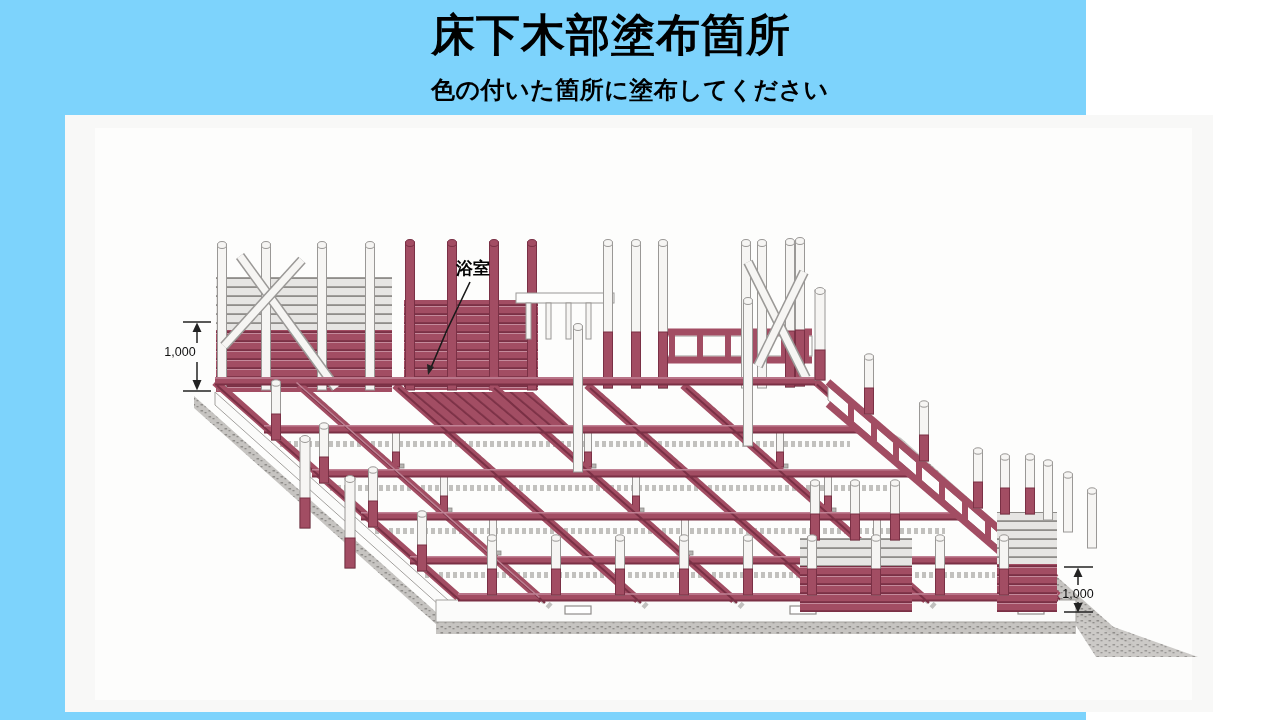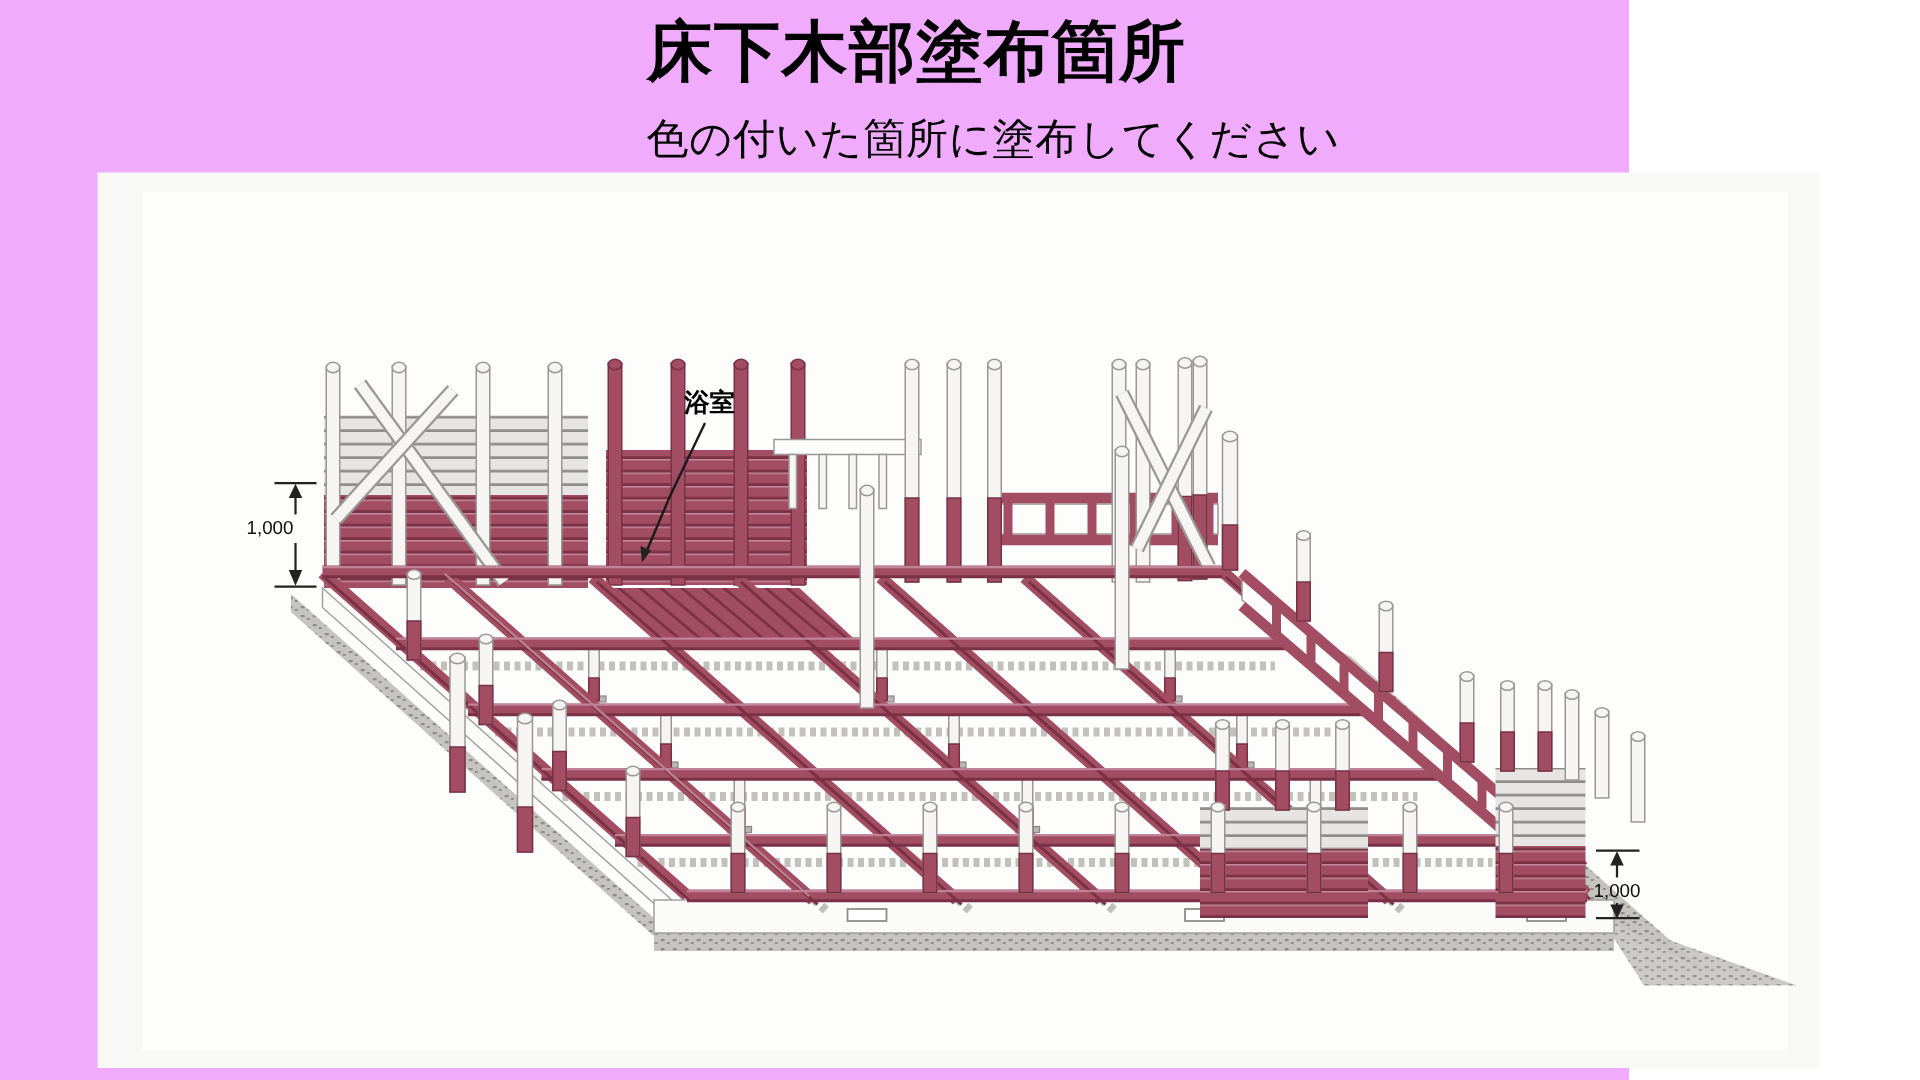--- a/index.html
+++ b/index.html
@@ -4,24 +4,24 @@
 <style>
   :root{
     --coating:#a24d63; --coating-dark:#7a3045; --coating-light:#c48a9b;
     --wood-white:#f6f5f3; --wood-stroke:#9a9896; --line-gray:#8f8d8a;
     --slat-gray:#e6e5e3; --shadow-gray:#c6c4c1; --speckle:#8f8d8a;
     --foundation:#fbfbfa; --panel-bg:#f8f8f7; --paper:#fdfdfc; --ink:#111111;
   }
   *{margin:0;padding:0;box-sizing:border-box;}
   html,body{width:1280px;height:720px;background:#ffffff;overflow:hidden;
     font-family:"Liberation Sans","DejaVu Sans",sans-serif;}
-  .page{position:relative;width:1086px;height:720px;background:#f0abfc;}
+  .page{position:relative;width:1086px;height:720px;background:#7dd3fc;}
   .header{position:absolute;left:431px;top:10px;color:var(--ink);}
   .header h1{font-size:44px;font-weight:700;line-height:1.15;letter-spacing:1px;color:#000;}
-  .header .subtitle{margin-top:13px;font-size:28px;font-weight:400;letter-spacing:0.5px;color:#000;}
+  .header .subtitle{margin-top:13px;font-size:24px;font-weight:700;letter-spacing:0.5px;color:#000;}
   .panel{position:absolute;left:65px;top:115px;width:1148px;height:597px;background:var(--panel-bg);}
   svg{display:block;}
   
   .pw{fill:var(--wood-white);stroke:var(--wood-stroke);stroke-width:1;}
   .pm{fill:var(--coating);stroke:var(--coating-dark);stroke-width:1;}
   .plate{fill:#b7b5b2;stroke:#8a8886;stroke-width:0.8;}
   
   .beam{stroke:var(--coating);stroke-width:8;fill:none;}
   .beam-edge{stroke:var(--coating-dark);stroke-width:2;fill:none;}
   .beam-hi{stroke:var(--coating-light);stroke-width:1.5;fill:none;opacity:.9;}

